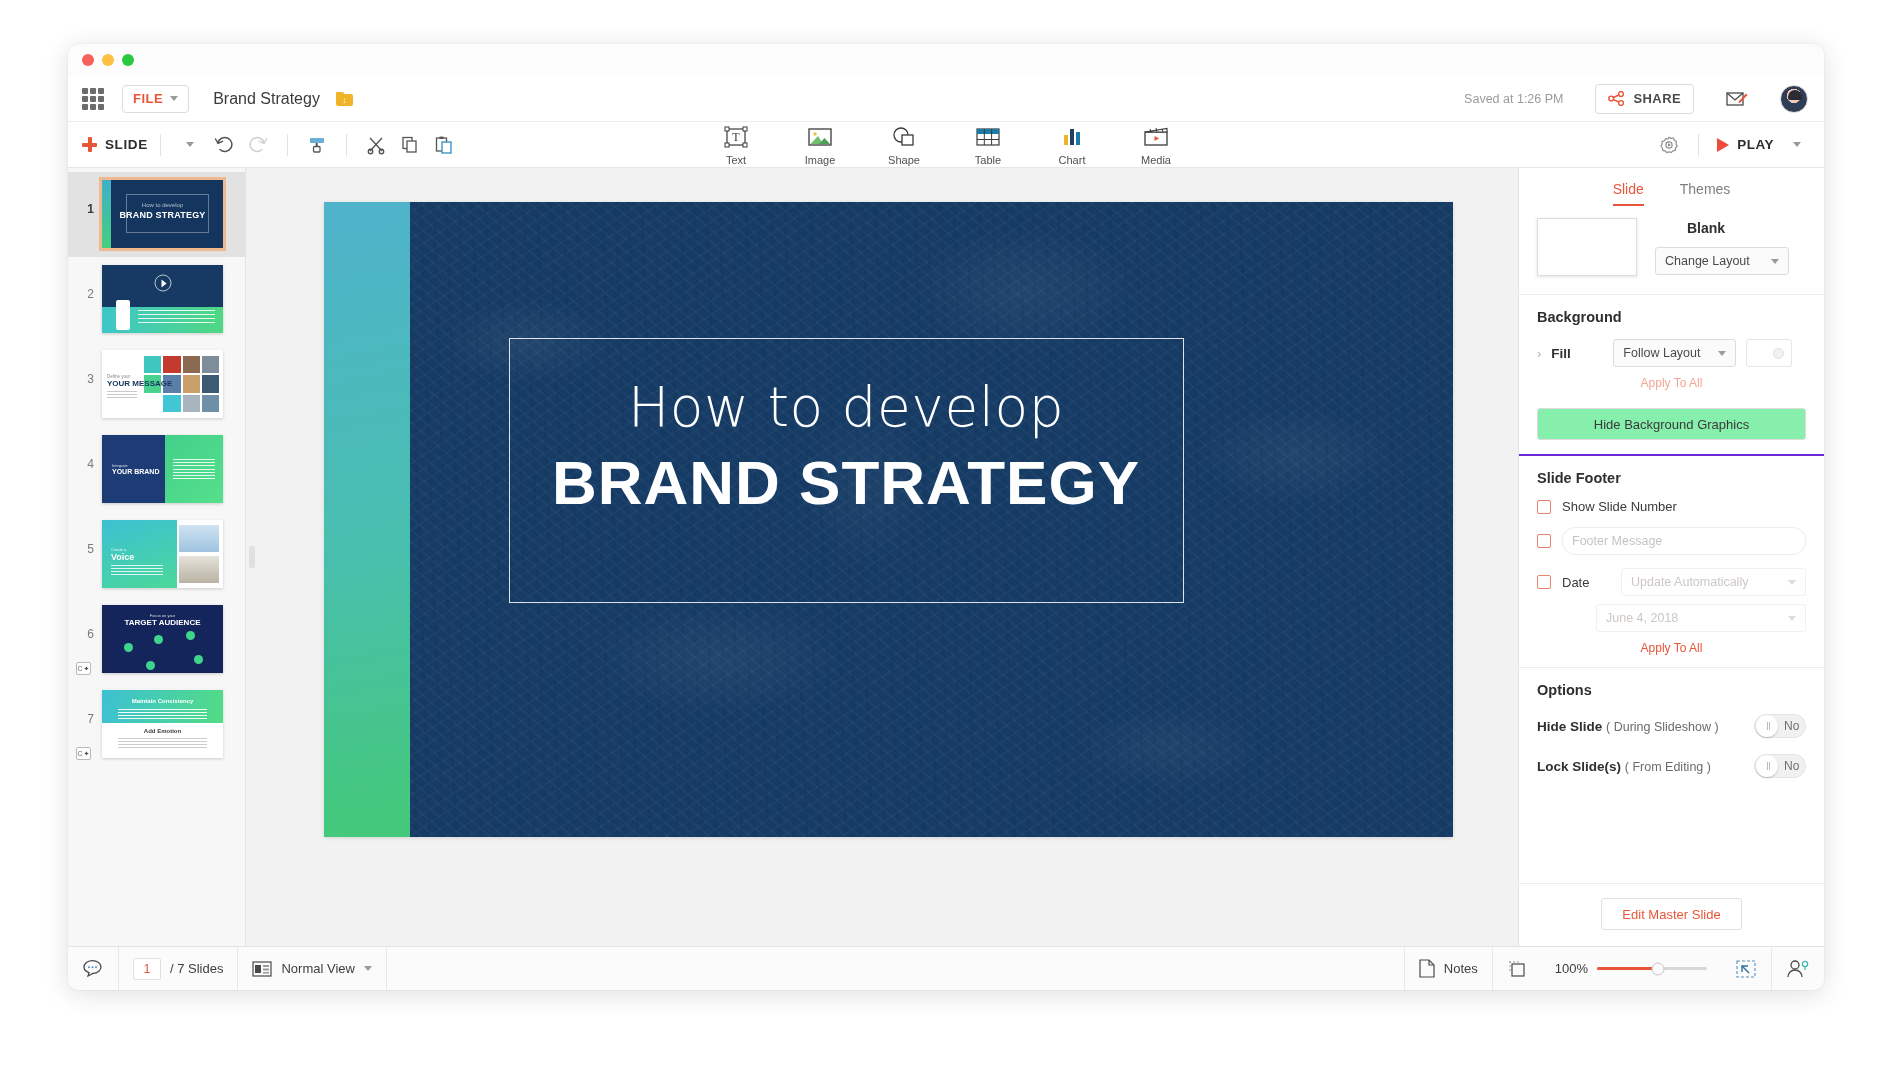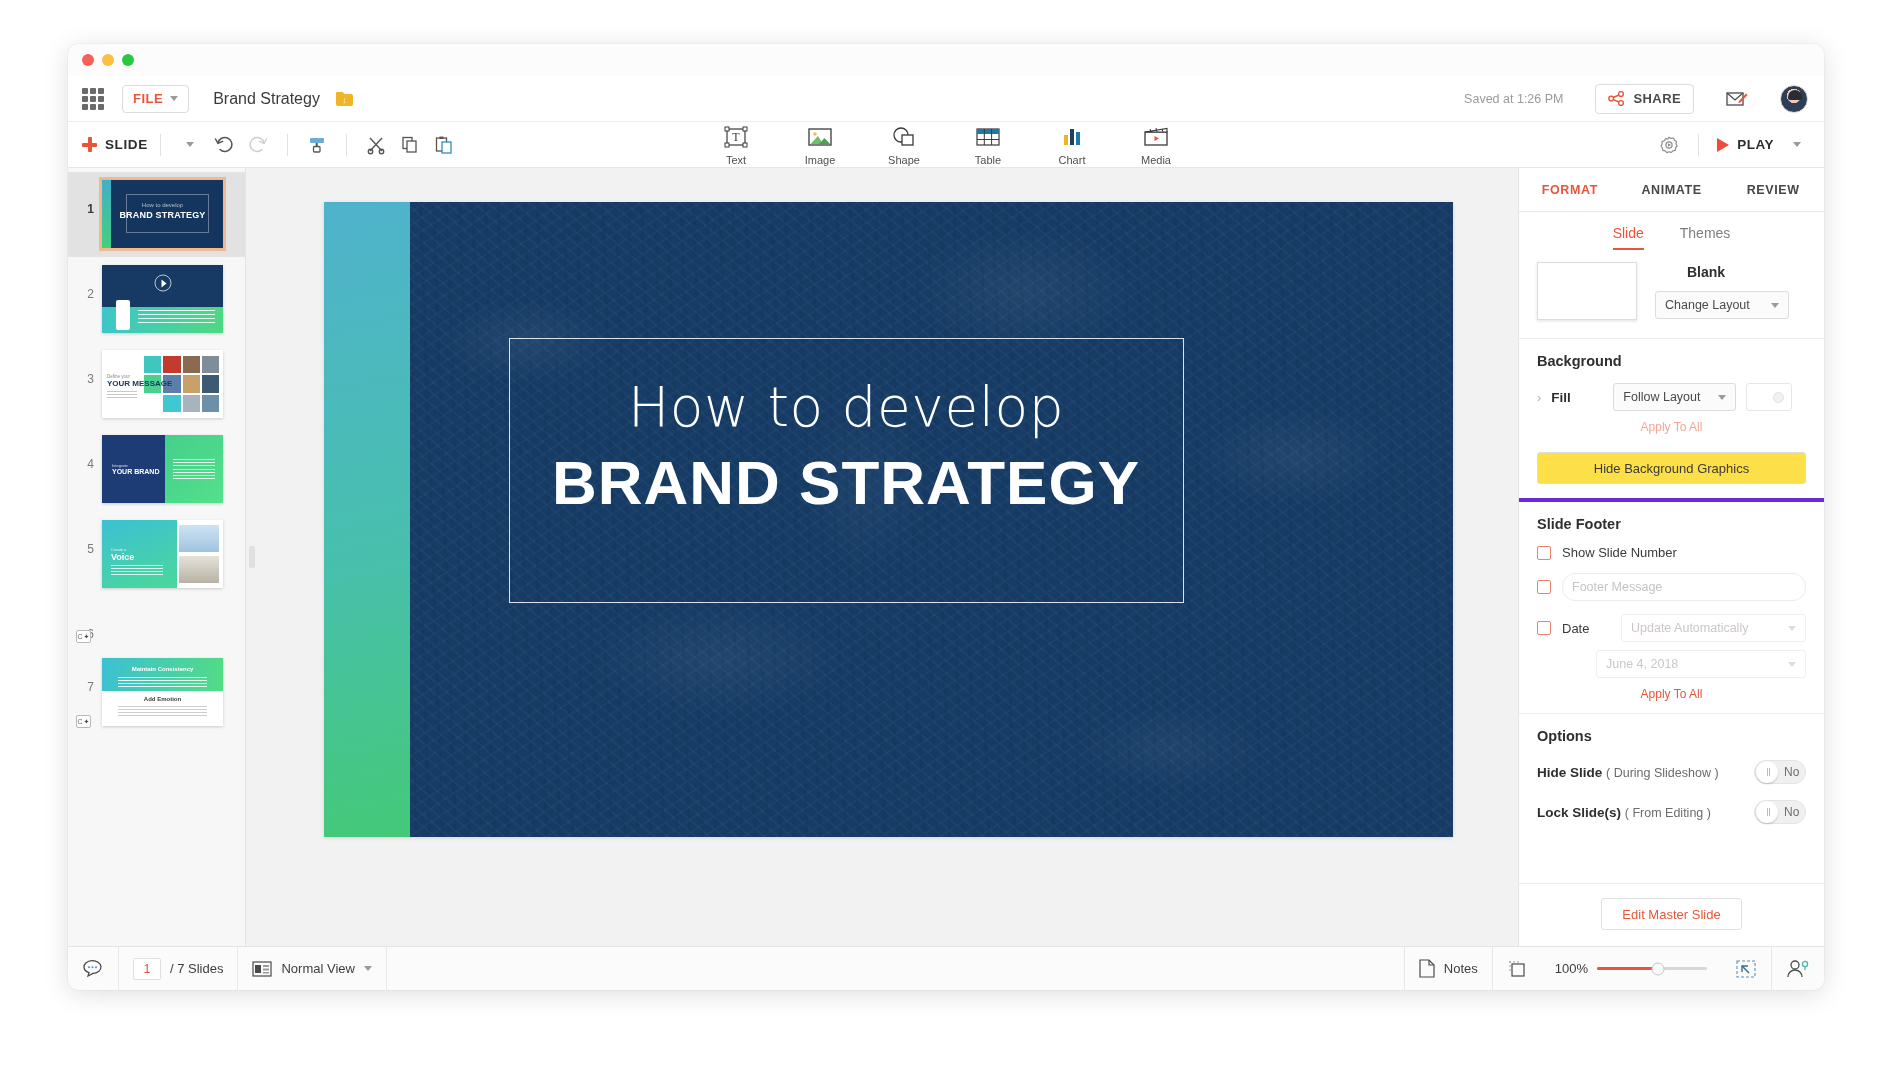--- a/index.html
+++ b/index.html
@@ -236,31 +236,31 @@
   .layout-thumb { width: 100px; height: 58px; background: #fff; border: 1px solid #dedede;
                   box-shadow: 0 1px 3px rgba(0,0,0,.12); }
   .layout-name { font-size: 14px; font-weight: bold; color: #2f2f2f; margin-top: 2px; margin-left: 32px; }
   .sel {
     height: 28px; border: 1px solid #dcdcdc; border-radius: 3px; background: #fbfbfb;
     display: flex; align-items: center; padding: 0 9px; gap: 8px; font-size: 12.5px; color: #4a4a4a; cursor: pointer;
   }
   .sel .caret2 { margin-left: auto; width:0;height:0;border-left:4px solid transparent;border-right:4px solid transparent;border-top:5px solid #9a9a9a; }
   .change-layout { width: 134px; margin-top: 11px; }
   .sec-title { font-size: 14.5px; font-weight: bold; color: #2f2f2f; }
-  .bg-block { padding: 14px 18px 14px 18px; border-bottom: 4px solid #6d28d9; }
+  .bg-block { padding: 14px 18px 14px 18px; border-bottom: 2px solid #6d28d9; }
   .fill-row { display: flex; align-items: center; gap: 10px; margin-top: 14px; }
   .chev { color: #b3b3b3; font-size: 13px; cursor: pointer; }
   .fill-lbl { font-size: 13.5px; font-weight: bold; color: #2f2f2f; width: 52px; }
   .fill-sel { width: 123px; }
   .color-box { width: 46px; height: 28px; border: 1px solid #e6e6e6; border-radius: 3px;
                display: flex; align-items: center; justify-content: flex-end; padding-right: 7px; background:#fff; }
   .color-swatch { width: 11px; height: 11px; border-radius: 50%; background: #f1f1f1; border: 1px solid #e0e0e0; }
   .apply-all { text-align: center; font-size: 12px; color: #f3a694; margin-top: 9px; cursor: pointer; }
   .apply-all.strong { color: #e8563a; }
-  .wide-btn { width: 100%; height: 32px; border: 1px solid #dcdcdc; border-radius: 3px; background: #fde047;
+  .wide-btn { width: 100%; height: 32px; border: 1px solid #dcdcdc; border-radius: 3px; background: #86efac;
               font-size: 13px; color: #3a3a3a; display:flex; align-items:center; justify-content:center; cursor:pointer; margin-top: 18px; }
   .footer-block { padding: 14px 18px 12px 18px; border-bottom: 1px solid #ececec; }
   .cb-row { display: flex; align-items: center; gap: 11px; margin-top: 13px; }
   .cbox { width: 14px; height: 14px; border: 1.5px solid #e8836e; border-radius: 2px; background:#fff; cursor:pointer; flex:0 0 14px; }
   .cb-lbl { font-size: 13px; color: #3a3a3a; }
   .ftr-input { flex: 1; height: 28px; border: 1px solid #ececec; border-radius: 13px; background: #fff;
                font-size: 12.5px; color: #c4c4c4; padding: 0 9px; display:flex; align-items:center; }
   .date-lbl { font-size: 13px; color: #3a3a3a; width: 48px; }
   .dis-sel { flex: 1; height: 28px; border: 1px solid #f0f0f0; border-radius: 3px; background: #fff;
              display:flex; align-items:center; padding: 0 9px; font-size: 12.5px; color: #ccc7c4; }
@@ -551,20 +551,29 @@
               <div class="im1"></div>
               <div class="im2"></div>
             <div class="h1">Create a</div>
             <div class="h2">Voice</div>
             <div class="tx"></div>
           </div>
         </div>
 
         <div class="slide-item">
           <div class="slide-num">6</div>
+          <div class="thumb t6">
+            <div class="h1">Focus on your</div>
+            <div class="h2">TARGET AUDIENCE</div>
+            <div class="pin" style="left:22px;top:38px"></div>
+            <div class="pin" style="left:52px;top:30px"></div>
+            <div class="pin" style="left:84px;top:26px"></div>
+            <div class="pin" style="left:44px;top:56px"></div>
+            <div class="pin" style="left:92px;top:50px"></div>
+          </div>
           <div class="anim-badge">
             <span>C</span>
               <span class="star">✦</span>
           </div>
         </div>
 
         <div class="slide-item">
           <div class="slide-num">7</div>
           <div class="thumb t7">
             <div class="top"></div>
@@ -591,25 +600,20 @@
       <div class="slide-stage">
         <div class="slide-bg"></div>
         <div class="slide-strip"></div>
         <div class="slide-frame"></div>
         <div class="slide-t1">How to develop</div>
         <div class="slide-t2">BRAND STRATEGY</div>
       </div>
     </div>
 
     <div class="right-panel">
-      <div class="rp-tabs">
-        <div class="rp-tab active">FORMAT</div>
-        <div class="rp-tab">ANIMATE</div>
-        <div class="rp-tab">REVIEW</div>
-      </div>
 
       <div class="rp-sub">
         <div class="rp-sub-tab active">Slide</div>
         <div class="rp-sub-tab">Themes</div>
       </div>
 
       <div class="layout-row">
         <div class="layout-thumb"></div>
         <div>
           <div class="layout-name">Blank</div>

